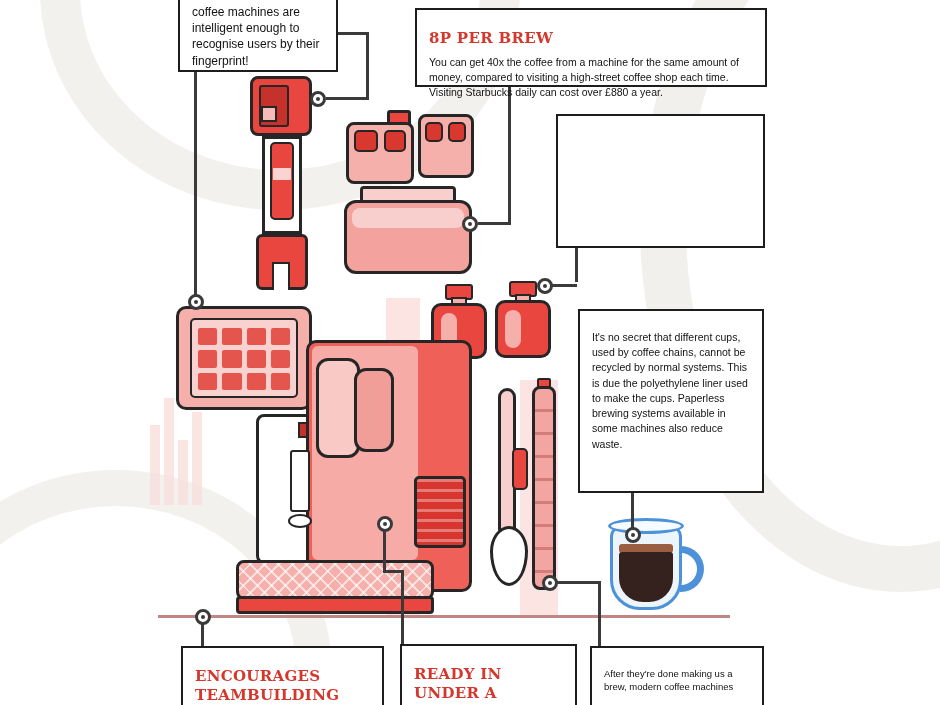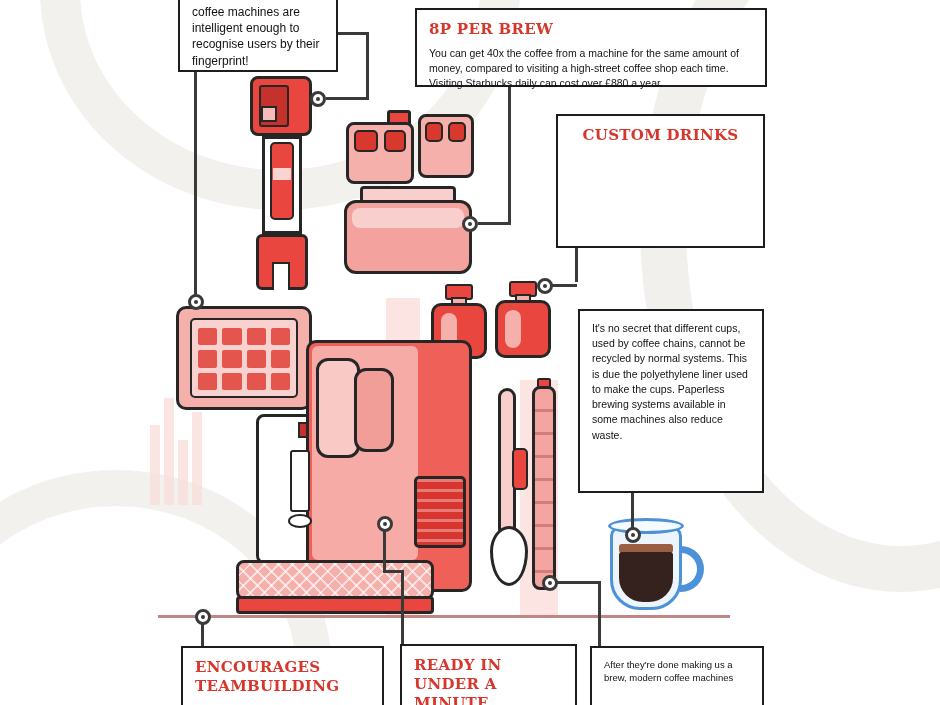--- a/index.html
+++ b/index.html
@@ -16,21 +16,21 @@
   
   .cline{position:absolute;background:#3a3a3a;z-index:3;}
   .dot{position:absolute;width:10px;height:10px;background:#fff;border:3px solid #3a3a3a;
        border-radius:50%;z-index:6;}
   .dot::after{content:"";position:absolute;left:3px;top:3px;width:4px;height:4px;
        background:#3a3a3a;border-radius:50%;}
   .table-line{position:absolute;left:158px;top:615px;width:572px;height:2.5px;
        background:#bf8683;z-index:1;}
   
   .callout{position:absolute;box-sizing:border-box;background:#fff;border:2.5px solid #1d1d1d;
-       padding:10px 12px;z-index:5;}
+       padding:19px 12px;z-index:5;}
   .callout h3{margin:0 0 7px 0;font-family:"DejaVu Serif",serif;font-weight:bold;
        font-size:15px;line-height:1.25;color:#d6372c;letter-spacing:.3px;}
   .callout p{margin:0;font-size:10.5px;line-height:1.45;color:#121212;}
   .screen-grid{position:absolute;left:198px;top:328px;width:92px;height:62px;z-index:2;
        display:grid;grid-template-columns:repeat(4,1fr);grid-template-rows:repeat(3,1fr);gap:5px;}
   .screen-grid div{background:#e4554d;border-radius:2px;}
 </style>
 </head>
 <body>
 
@@ -166,21 +166,20 @@
   <div class="callout" style="left:178px;top:-6px;width:160px;height:78px;padding:8px 12px;">
     <p style="font-size:12px;line-height:1.35;">coffee machines are intelligent enough to recognise users by their fingerprint!</p>
   </div>
 
   <div class="callout" style="left:415px;top:8px;width:352px;height:79px;">
     <h3>8P PER BREW</h3>
     <p>You can get 40x the coffee from a machine for the same amount of money, compared to visiting a high-street coffee shop each time. Visiting Starbucks daily can cost over £880 a year.</p>
   </div>
 
   <div class="callout" style="left:556px;top:114px;width:209px;height:134px;">
-    <h3 style="text-align:center;">CUSTOM DRINKS</h3>
   </div>
 
   <div class="callout" style="left:578px;top:309px;width:186px;height:184px;">
     <p>It's no secret that different cups, used by coffee chains, cannot be recycled by normal systems. This is due the polyethylene liner used to make the cups. Paperless brewing systems available in some machines also reduce waste.</p>
   </div>
 
   <div class="callout" style="left:181px;top:646px;width:203px;height:80px;">
     <h3>ENCOURAGES TEAMBUILDING</h3>
   </div>
 

